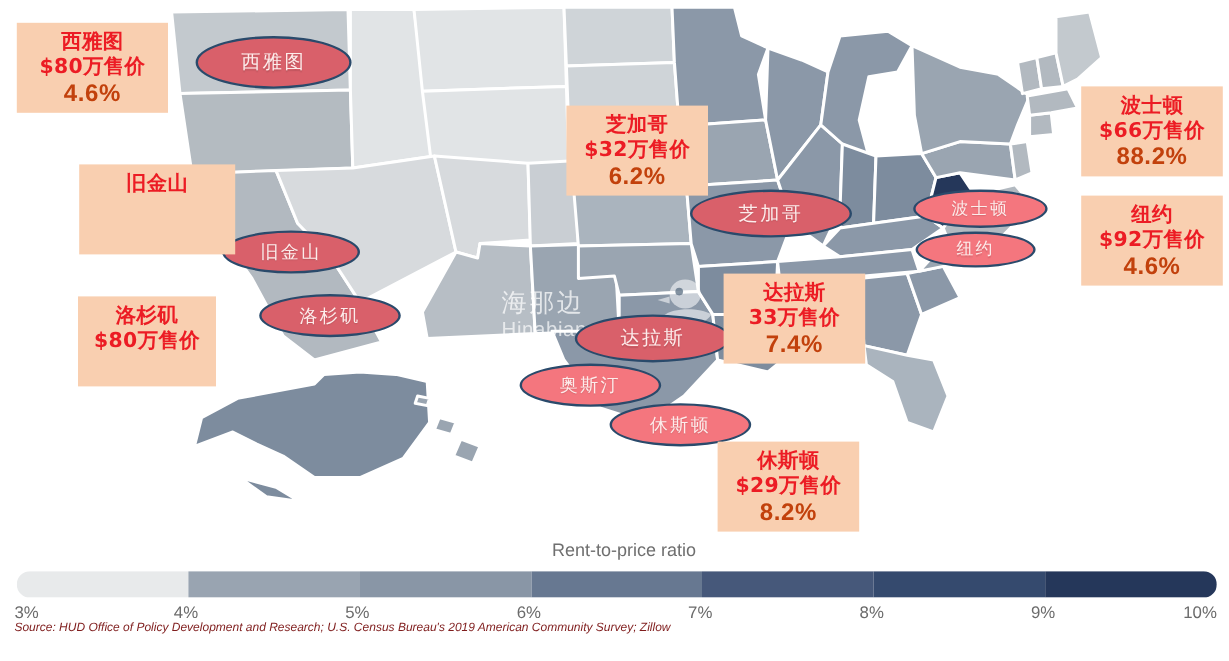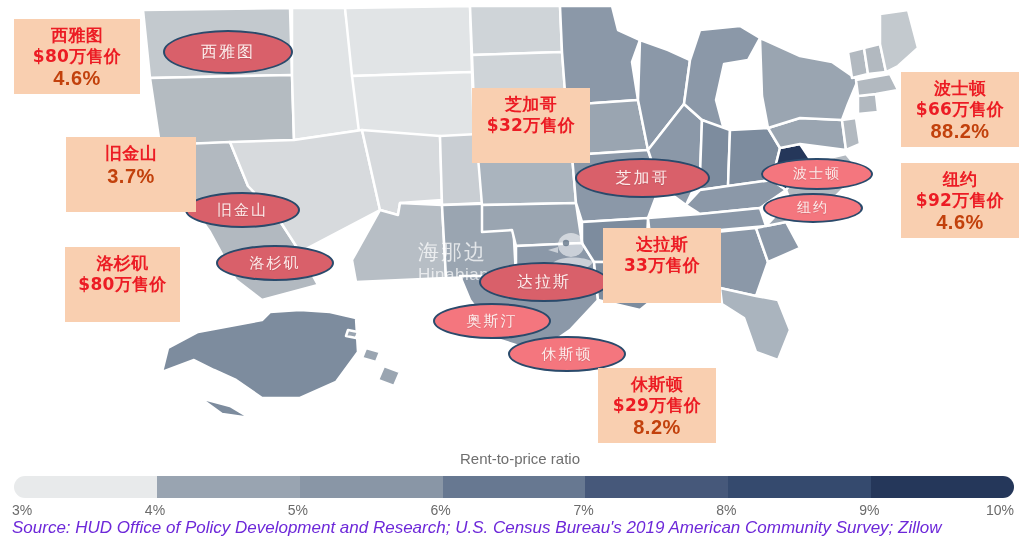--- a/index.html
+++ b/index.html
@@ -131,23 +131,23 @@
     font-size: 14px;
     color: #6b6b6b;
     font-family: "Liberation Sans", sans-serif;
     white-space: nowrap;
   }
 
   
   #source {
     position: absolute;
     left: 12px; top: 518px;
-    font-size: 17px;
+    font-size: 10px;
     font-style: italic;
-    color: #6d28d9;
+    color: #7f1d1d;
     font-family: "Liberation Sans", sans-serif;
     white-space: nowrap;
   }
 </style>
 </head>
 <body>
 
 <div id="root">
 
   <div id="map-area">
@@ -300,33 +300,34 @@
   </div>
 
   <div id="callouts-layer">
       <div class="callout" style="left: 14px; top: 19px; width: 126px; height: 75px;">
         <div class="c-city">西雅图</div>
         <div class="c-price">$80万售价</div>
         <div class="c-ratio">4.6%</div>
       </div>
       <div class="callout" style="left: 66px; top: 137px; width: 130px; height: 75px;">
         <div class="c-city">旧金山</div>
-        <div class="c-ratio">3.7%</div>
       </div>
       <div class="callout" style="left: 65px; top: 247px; width: 115px; height: 75px;">
         <div class="c-city">洛杉矶</div>
         <div class="c-price">$80万售价</div>
       </div>
       <div class="callout" style="left: 472px; top: 88px; width: 118px; height: 75px;">
         <div class="c-city">芝加哥</div>
         <div class="c-price">$32万售价</div>
+        <div class="c-ratio">6.2%</div>
       </div>
       <div class="callout" style="left: 603px; top: 228px; width: 118px; height: 75px;">
         <div class="c-city">达拉斯</div>
         <div class="c-price">33万售价</div>
+        <div class="c-ratio">7.4%</div>
       </div>
       <div class="callout" style="left: 598px; top: 368px; width: 118px; height: 75px;">
         <div class="c-city">休斯顿</div>
         <div class="c-price">$29万售价</div>
         <div class="c-ratio">8.2%</div>
       </div>
       <div class="callout" style="left: 901px; top: 72px; width: 118px; height: 75px;">
         <div class="c-city">波士顿</div>
         <div class="c-price">$66万售价</div>
         <div class="c-ratio">88.2%</div>

